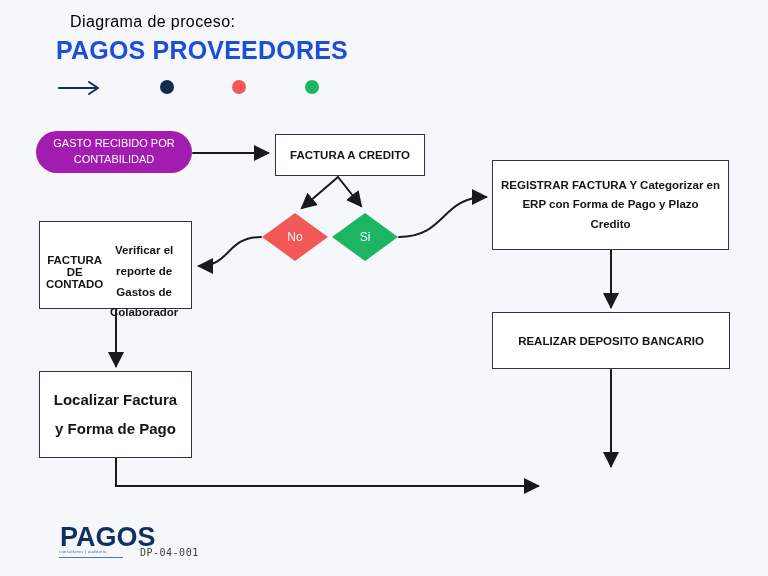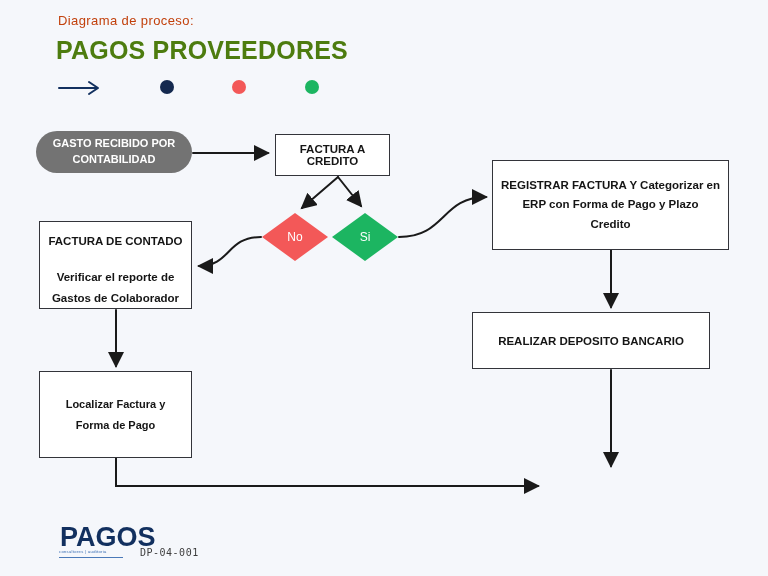--- a/index.html
+++ b/index.html
@@ -2,42 +2,42 @@
 <html><head>
 <meta charset="utf-8">
 <style>
   html,body{margin:0;padding:0;}
   body{font-family:"Liberation Sans","DejaVu Sans",sans-serif;background:#e9ebf0;}
   .canvas{position:relative;width:768px;height:576px;background:#F5F7FB;overflow:hidden;}
 
   .abs{position:absolute;}
 
   
-  .kicker{left:58px;top:13px;font-size:13px;color:#c2410c;letter-spacing:.4px;}
-  .title{left:56px;top:36px;font-size:25px;font-weight:bold;color:#4d7c0f;letter-spacing:.2px;}
+  .kicker{left:70px;top:13px;font-size:16px;color:#000000;letter-spacing:.4px;}
+  .title{left:56px;top:36px;font-size:25px;font-weight:bold;color:#1d4ed8;letter-spacing:.2px;}
   .legend{left:57px;top:79px;display:flex;align-items:center;}
   .dot{width:14px;height:14px;border-radius:50%;}
   .dot-navy{position:absolute;left:103px;top:1px;background:#14294F;}
   .dot-red{position:absolute;left:175px;top:1px;background:#F35858;}
   .dot-green{position:absolute;left:248px;top:1px;background:#1CB561;}
 
   
-  .pill{background:#737373;color:#fff;font-weight:bold;text-align:center;
+  .pill{background:#a21caf;color:#fff;font-weight:normal;text-align:center;
         display:flex;align-items:center;justify-content:center;border-radius:22px;}
   .pill-start{left:36px;top:131px;width:156px;height:42px;font-size:11px;line-height:1.45;padding:0 14px;box-sizing:border-box;}
   .pill-end{left:543px;top:471px;width:136px;height:32px;font-size:11px;border-radius:16px;}
 
   .box{background:#ffffff;border:1.5px solid #33343a;box-sizing:border-box;color:#151515;
        font-weight:bold;text-align:center;display:flex;align-items:center;justify-content:center;}
-  .box-credito{left:275px;top:134px;width:115px;height:42px;font-size:11.5px;}
+  .box-credito{left:275px;top:134px;width:150px;height:42px;font-size:11.5px;}
   .box-registrar{left:492px;top:160px;width:237px;height:90px;font-size:11.5px;line-height:1.7;padding:0 8px;}
-  .box-contado{left:39px;top:221px;width:153px;height:88px;font-size:11.5px;flex-direction:column;justify-content:flex-start;padding:13px 6px 0 6px;}
+  .box-contado{left:39px;top:221px;width:153px;height:88px;font-size:11.5px;justify-content:flex-start;padding:13px 6px 0 6px;}
   .box-contado .sub{margin-top:20px;line-height:1.8;}
-  .box-realizar{left:472px;top:312px;width:238px;height:57px;font-size:11.5px;}
-  .box-localizar{left:39px;top:371px;width:153px;height:87px;font-size:11px;line-height:1.9;padding:0 10px;}
+  .box-realizar{left:492px;top:312px;width:238px;height:57px;font-size:11.5px;}
+  .box-localizar{left:39px;top:371px;width:153px;height:87px;font-size:15px;line-height:1.9;padding:0 10px;}
 
   .diamond{color:#fff;font-weight:normal;font-size:12px;display:flex;align-items:center;justify-content:center;
            clip-path:polygon(50% 0,100% 50%,50% 100%,0 50%);}
   .diamond-no{left:262px;top:213px;width:66px;height:48px;background:#F35858;}
   .diamond-si{left:332px;top:213px;width:66px;height:48px;background:#1CB561;}
 
   
   .logo{left:60px;top:522px;font-size:27px;font-weight:bold;color:#12305F;letter-spacing:0;}
   .tagline{left:59px;top:550px;width:64px;color:#2e66b0;font-size:6px;transform:scale(.68);transform-origin:left top;white-space:nowrap;letter-spacing:.5px;}
   .tagline-rule{left:59px;top:557px;width:64px;height:0;border-top:1px solid #4a79b8;}

